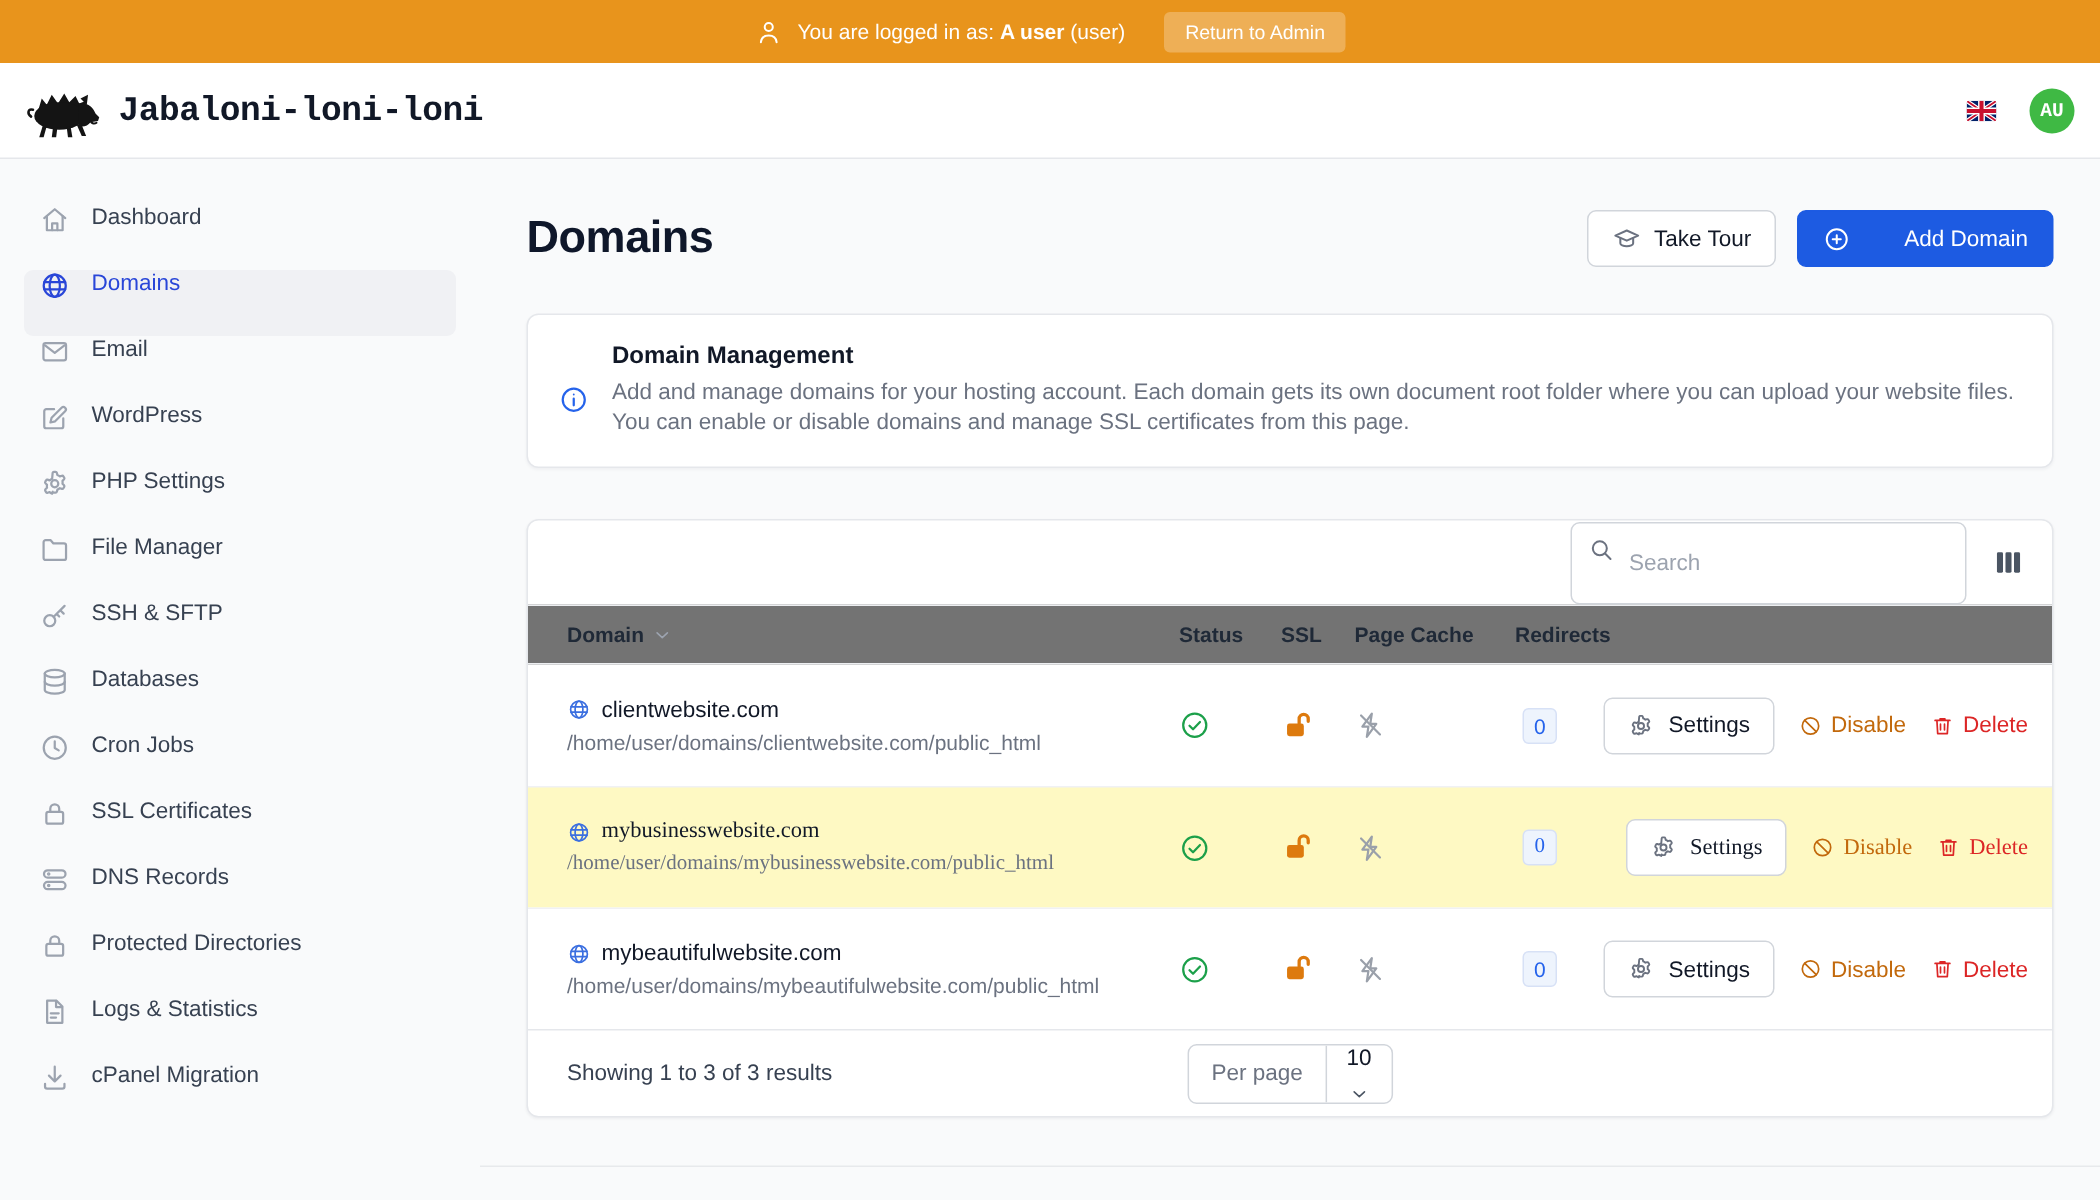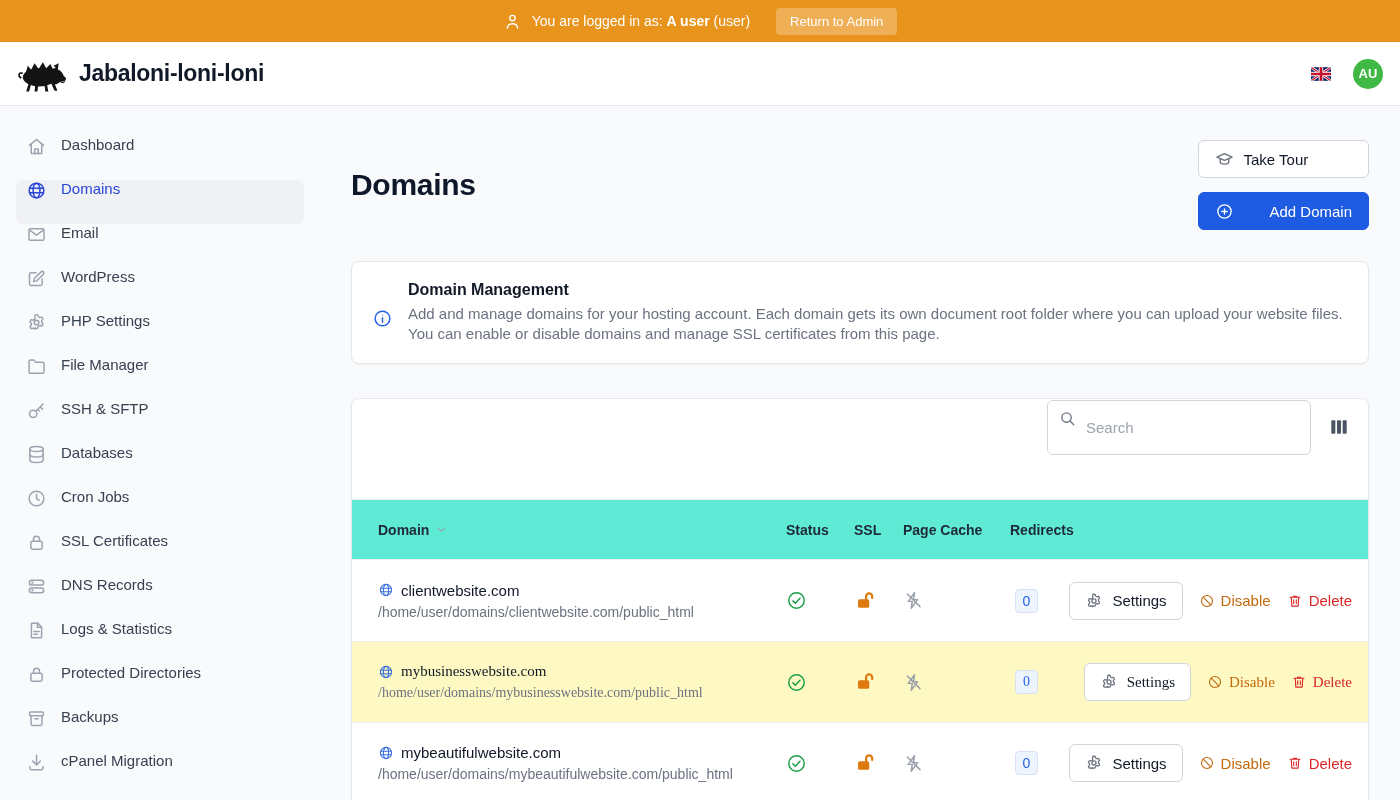--- a/index.html
+++ b/index.html
@@ -6,21 +6,21 @@
   html,body { width:1400px; height:800px; overflow:hidden; }
   body { font-family:"Liberation Sans", sans-serif; background:#F9FAFB; color:#111827; }
 
   
   .banner { height:42px; background:#E8941C; color:#fff; display:flex; align-items:center; justify-content:center; gap:10px; font-size:14px; }
   .banner .icn { color:#fff; }
   .banner-text b { font-weight:700; }
   .banner-return { margin-left:16px; background:rgba(255,255,255,.26); border:none; color:#fff; font-size:13px; padding:6px 14px; border-radius:4px; font-family:inherit; cursor:pointer; }
 
   
-  .header { height:64px; background:#fff; border-bottom:1px solid #E5E7EB; display:flex; align-items:center; padding:0 17px; }
+  .header { height:64px; background:#fff; border-bottom:1px solid #E5E7EB; display:flex; align-items:center; padding:0 17px;font-family:Liberation Mono, monospace; }
   .brand { display:flex; align-items:center; gap:12px; }
   .brand-logo { width:50px; height:38px; }
   .brand-logo svg { width:100%; height:100%; }
   .brand-name { font-size:23px; font-weight:700; letter-spacing:-.3px; color:#111827; }
   .header-right { margin-left:auto; display:flex; align-items:center; gap:22px; }
   .flag { width:20px; height:14px; border-radius:2px; overflow:hidden; display:block; cursor:pointer; }
   .avatar { width:30px; height:30px; border-radius:50%; background:#3FB944; color:#fff; font-size:13px; font-weight:700; display:flex; align-items:center; justify-content:center; cursor:pointer; }
 
   
   .layout { display:flex; height:694px; }
@@ -28,21 +28,21 @@
   .side-item { display:flex; gap:14px; height:44px; padding:0 10px; border-radius:6px; font-size:15px; color:#374151; cursor:pointer; }
   .side-item .icn { width:21px; height:21px; color:#9CA3AF; flex:none; }
   .side-item.active { background:#F0F1F4; color:#2946D8; font-weight:500; }
   .side-item.active .icn { color:#2946D8; }
 
   .main { flex:1; padding:34px 31px 0; min-width:0; }
 
   
   .page-head { display:flex; align-items:center; }
   .page-title { font-size:30px; font-weight:700; color:#0F172A; letter-spacing:-.3px; }
-  .head-actions { margin-left:auto; display:flex; gap:14px;flex-direction:column; }
+  .head-actions { margin-left:auto; display:flex; gap:14px; }
   .btn { display:inline-flex; align-items:center; gap:9px; height:38px; padding:0 16px; border-radius:6px; font-size:15px; font-family:inherit; cursor:pointer; }
   .btn-secondary { background:#fff; border:1px solid #D1D5DB; color:#111827; }
   .btn-secondary .icn { color:#6B7280; }
   .btn-primary { background:#1D5BE2; border:1px solid #1D5BE2; color:#fff;gap:35px; }
 
   
   .info-card { margin-top:31px; background:#fff; border:1px solid #E5E7EB; border-radius:8px; padding:19px 24px 19px 20px; display:flex; gap:15px; box-shadow:0 1px 2px rgba(16,24,40,.04); }
   .info-icn { width:21px; height:21px; color:#2563EB; flex:none; margin-top:27px; }
   .info-title { font-size:16px; font-weight:700; color:#111827; margin-bottom:5px; }
   .info-desc { font-size:15px; color:#6B7280; line-height:20px; }
@@ -50,21 +50,21 @@
   
   .table-card { margin-top:34px; background:#fff; border:1px solid #E5E7EB; border-radius:8px; box-shadow:0 1px 2px rgba(16,24,40,.05); overflow:hidden; }
   .table-toolbar { height:56px; display:flex; align-items:center; justify-content:flex-end; gap:17px; padding:0 18px 0 16px; }
   .search-box { position:relative; width:264px; }
   .search-box .icn { position:absolute; left:11px; top:9px; width:19px; height:19px; color:#6B7280; pointer-events:none; }
   .search-input { width:100%; height:55px; border:1px solid #D1D5DB; border-radius:6px; padding:0 12px 0 38px; font-size:15px; font-family:Liberation Sans, sans-serif; color:#111827; outline:none; }
   .search-input::placeholder { color:#9CA3AF; }
   .columns-btn { background:none; border:none; width:22px; height:22px; color:#4B5563; cursor:pointer; padding:0; }
 
   .tgrid { display:grid; grid-template-columns:1fr 68px 49px 107px 85px 257px; align-items:center; padding:0 16px 0 26px; }
-  .thead { height:61px; border-top:1px solid #EDEFF2; border-bottom:1px solid #EDEFF2; background:#5eead4; font-size:14px; font-weight:700; color:#1F2937;margin-top:44px; }
+  .thead { height:40px; border-top:1px solid #EDEFF2; border-bottom:1px solid #EDEFF2; background:#737373; font-size:14px; font-weight:700; color:#1F2937; }
   .th { display:flex; align-items:center; gap:5px; }
   .th .icn { width:15px; height:15px; color:#9CA3AF; }
   .th-sort { cursor:pointer; }
 
   .trow { height:81px; }
   .trow + .trow { border-top:1px solid #F0F1F4; }
   .trow.alt { background:#fef9c3;font-family:Liberation Serif, serif; }
   .domain-cell { min-width:0; }
   .domain-line { display:flex; align-items:center; gap:7px; font-size:15px; color:#111827; }
   .domain-line .icn { width:16px; height:16px; color:#3B6FE0; flex:none; }
@@ -245,45 +245,35 @@
             <rect x="3.8" y="13.6" width="16.4" height="5.6" rx="2.8"></rect>
             <circle cx="7.4" cy="7.6" r=".5" fill="currentColor"></circle>
             <circle cx="7.4" cy="16.4" r=".5" fill="currentColor"></circle>
           </svg>
         </span>
         <span>DNS Records</span>
       </div>
       <div class="side-item">
         <span class="icn">
           <svg viewBox="0 0 24 24" fill="none" stroke="currentColor" stroke-width="1.7" stroke-linecap="round" stroke-linejoin="round">
+            <rect x="5.6" y="10.6" width="12.8" height="9" rx="1.6"></rect>
+            <path d="M8.6 10.6V8.2a3.4 3.4 0 0 1 6.8 0v2.4"></path>
+          </svg>
+        </span>
+        <span>Protected Directories</span>
+      </div>
+      <div class="side-item">
+        <span class="icn">
+          <svg viewBox="0 0 24 24" fill="none" stroke="currentColor" stroke-width="1.7" stroke-linecap="round" stroke-linejoin="round">
             <path d="M6.2 3.6h7.2l4.4 4.4v12.4H6.2z"></path>
             <path d="M13 3.8V8.4h4.6"></path>
             <path d="M9 13.2h6M9 16.4h4"></path>
           </svg>
         </span>
         <span>Logs &amp; Statistics</span>
-      </div>
-      <div class="side-item">
-        <span class="icn">
-          <svg viewBox="0 0 24 24" fill="none" stroke="currentColor" stroke-width="1.7" stroke-linecap="round" stroke-linejoin="round">
-            <rect x="5.6" y="10.6" width="12.8" height="9" rx="1.6"></rect>
-            <path d="M8.6 10.6V8.2a3.4 3.4 0 0 1 6.8 0v2.4"></path>
-          </svg>
-        </span>
-        <span>Protected Directories</span>
-      </div>
-      <div class="side-item">
-        <span class="icn">
-          <svg viewBox="0 0 24 24" fill="none" stroke="currentColor" stroke-width="1.7" stroke-linecap="round" stroke-linejoin="round">
-            <rect x="4.2" y="4.6" width="15.6" height="4.2" rx="1"></rect>
-            <path d="M5.8 8.8v9.6c0 .9.7 1.6 1.6 1.6h9.2c.9 0 1.6-.7 1.6-1.6V8.8"></path>
-            <path d="M10 12.4h4"></path>
-          </svg>
-        </span>
-        <span>Backups</span>
       </div>
       <div class="side-item">
         <span class="icn">
           <svg viewBox="0 0 24 24" fill="none" stroke="currentColor" stroke-width="1.7" stroke-linecap="round" stroke-linejoin="round">
             <path d="M12 3.6v10.8M7.6 10.4l4.4 4.4 4.4-4.4"></path>
             <path d="M4.6 16.6v2a1.6 1.6 0 0 0 1.6 1.6h11.6a1.6 1.6 0 0 0 1.6-1.6v-2"></path>
           </svg>
         </span>
         <span>cPanel Migration</span>
       </div>

